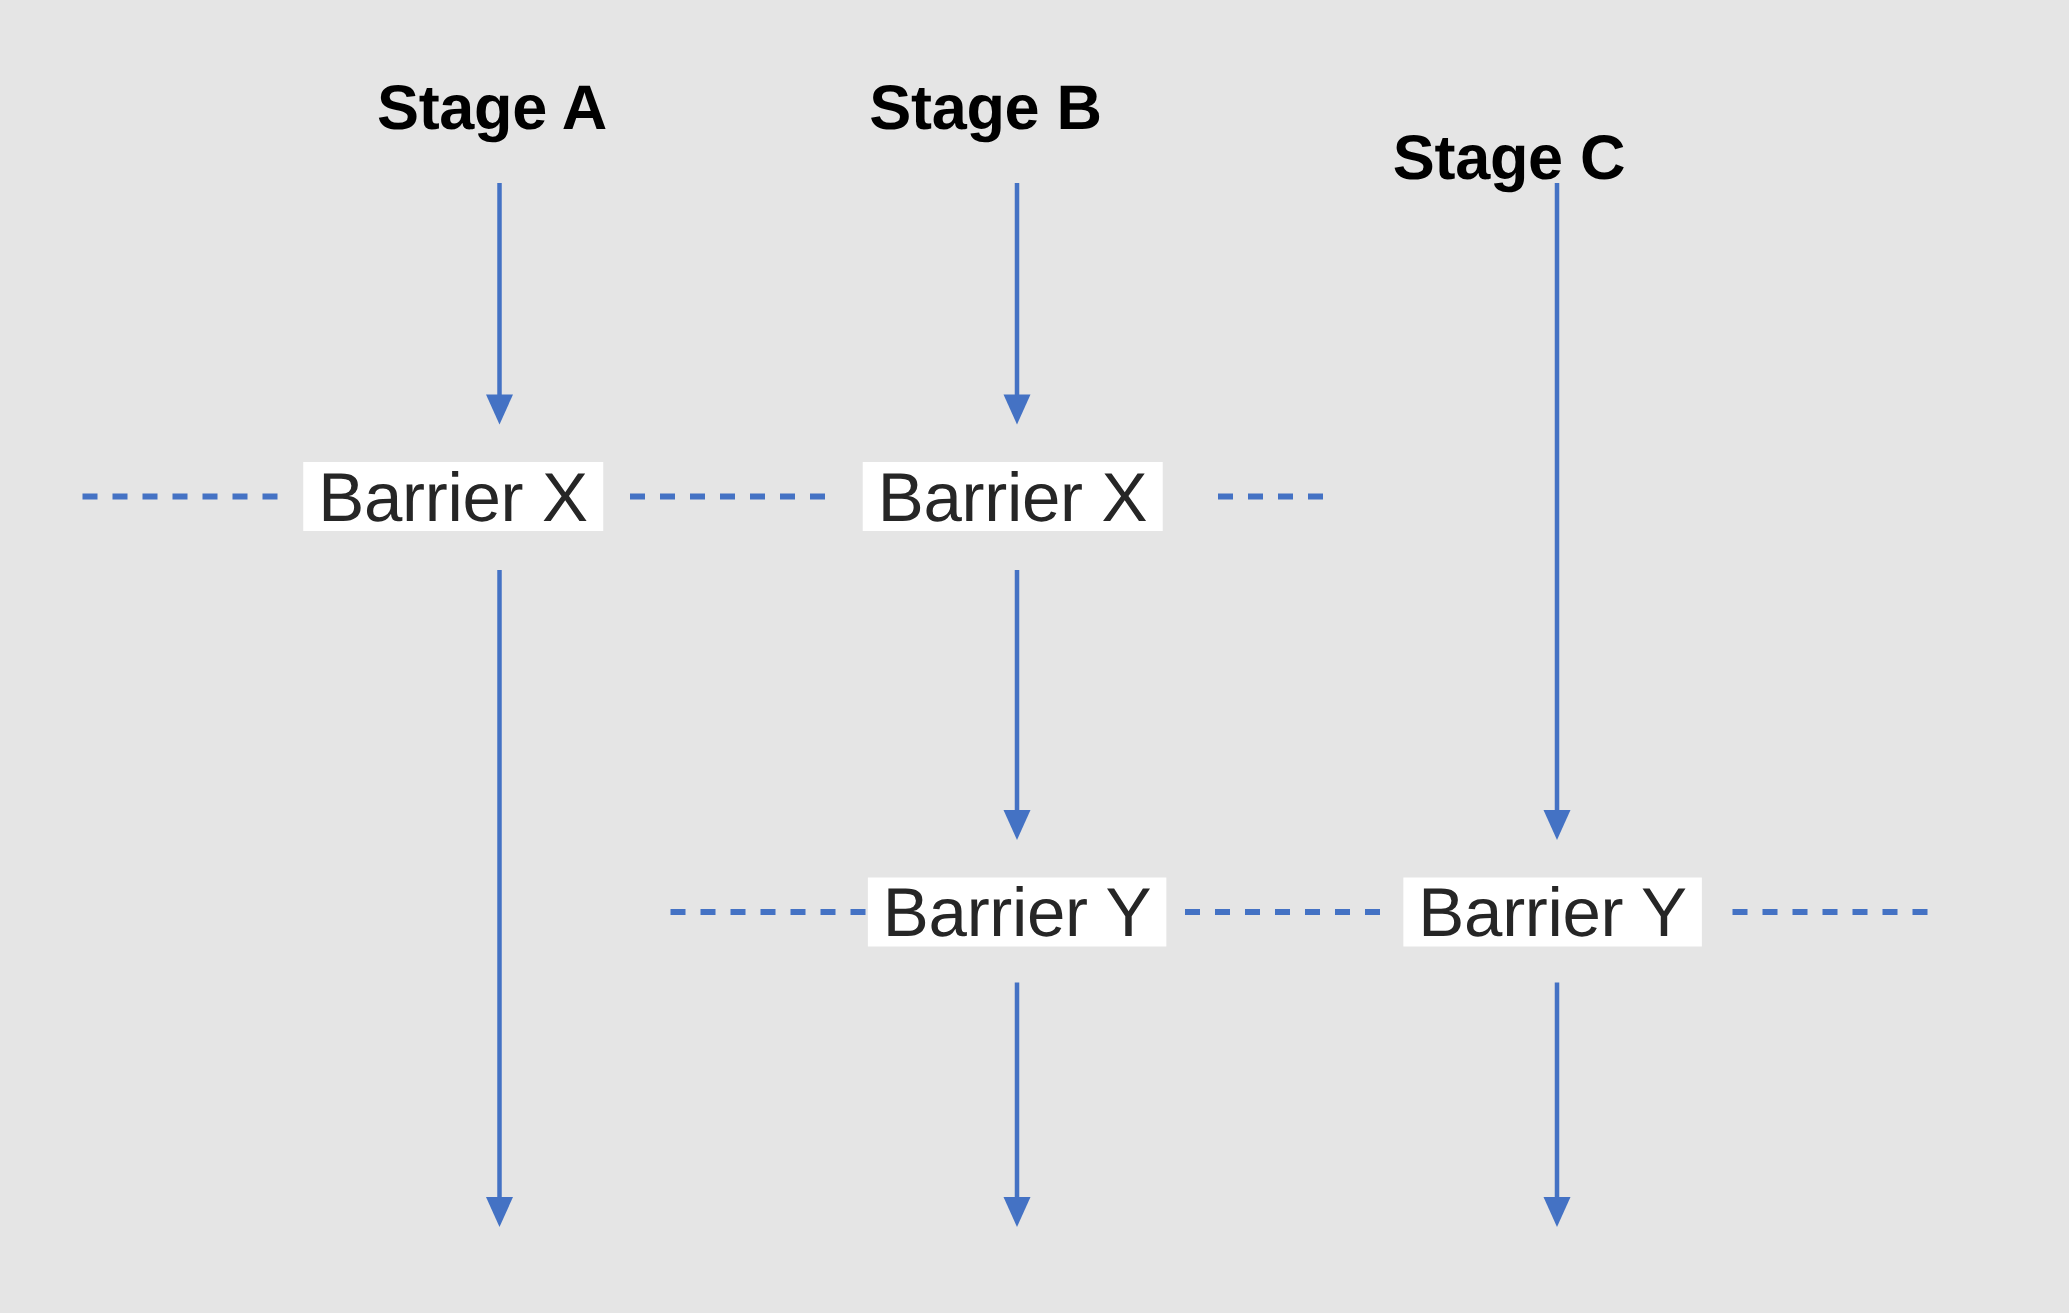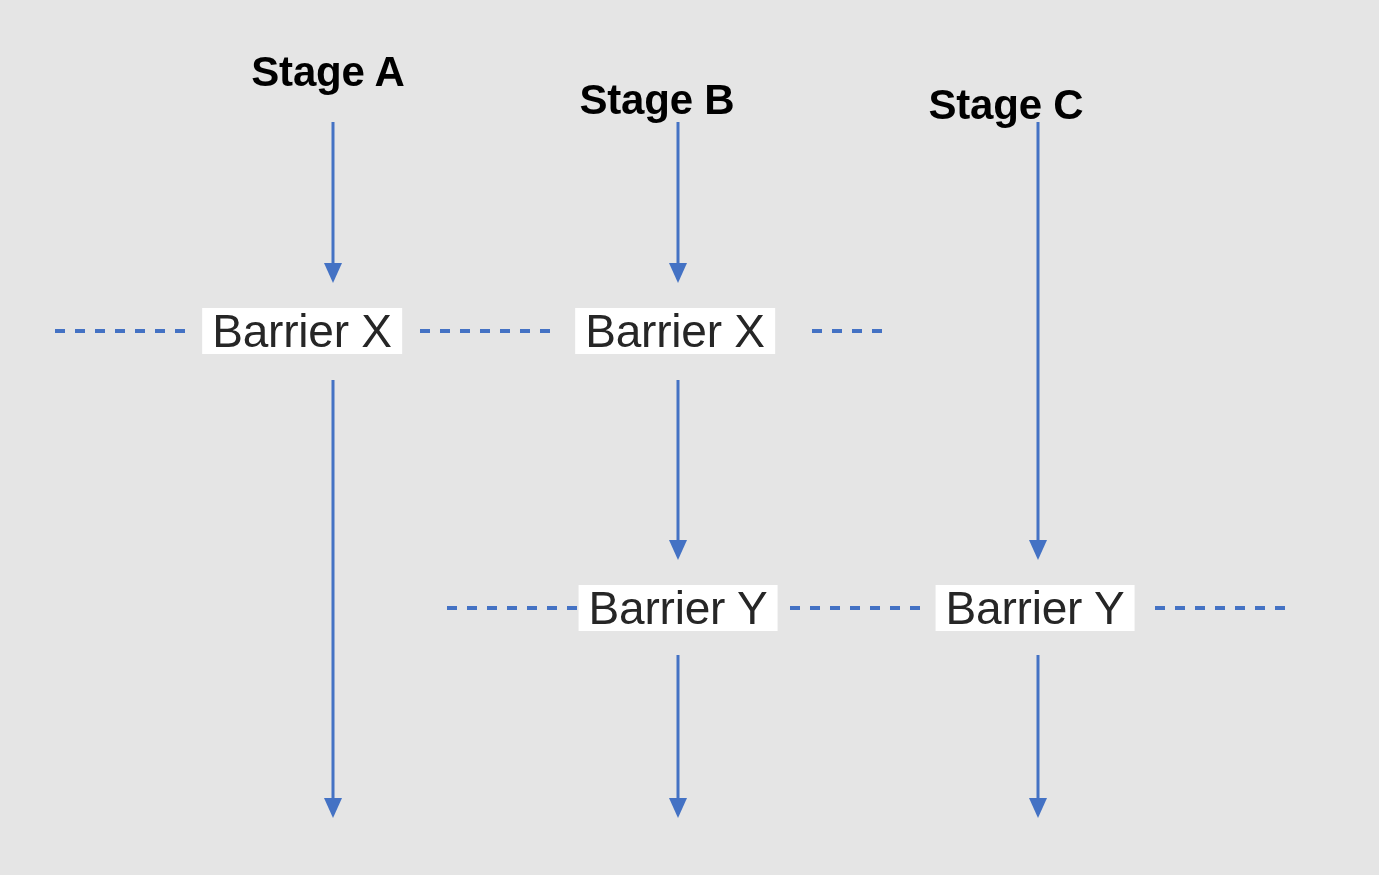--- a/index.html
+++ b/index.html
@@ -93,21 +93,21 @@
         <line x1="420" y1="331" x2="557" y2="331" stroke="#4472C4" stroke-width="4" stroke-dasharray="10 10"></line>
         <line x1="812" y1="331" x2="890" y2="331" stroke="#4472C4" stroke-width="4" stroke-dasharray="10 10"></line>
         <line x1="447" y1="608" x2="580" y2="608" stroke="#4472C4" stroke-width="4" stroke-dasharray="10 10"></line>
         <line x1="790" y1="608" x2="925" y2="608" stroke="#4472C4" stroke-width="4" stroke-dasharray="10 10"></line>
         <line x1="1155" y1="608" x2="1288" y2="608" stroke="#4472C4" stroke-width="4" stroke-dasharray="10 10"></line>
       </g>
   </svg>
 
   <div id="stage-labels">
       <div class="stage-label" style="left: 328px; top: 72px; color: rgb(0, 0, 0);">Stage A</div>
-      <div class="stage-label" style="left: 657px; top: 72px; color: rgb(0, 0, 0); margin-top: 28px;">Stage B</div>
+      <div class="stage-label" style="left: 657px; top: 72px; color: rgb(0, 0, 0);">Stage B</div>
       <div class="stage-label" style="left: 1006px; top: 72px; color: rgb(0, 0, 0); margin-top: 33px;">Stage C</div>
     </div>
   <div id="barrier-labels">
       <div class="barrier-label" style="left: 302px; top: 331px; color: rgb(38, 38, 38);">Barrier X</div>
       <div class="barrier-label" style="left: 675px; top: 331px; color: rgb(38, 38, 38);">Barrier X</div>
       <div class="barrier-label" style="left: 678px; top: 608px; color: rgb(38, 38, 38);">Barrier Y</div>
       <div class="barrier-label" style="left: 1035px; top: 608px; color: rgb(38, 38, 38);">Barrier Y</div>
     </div>
 
 </div>

